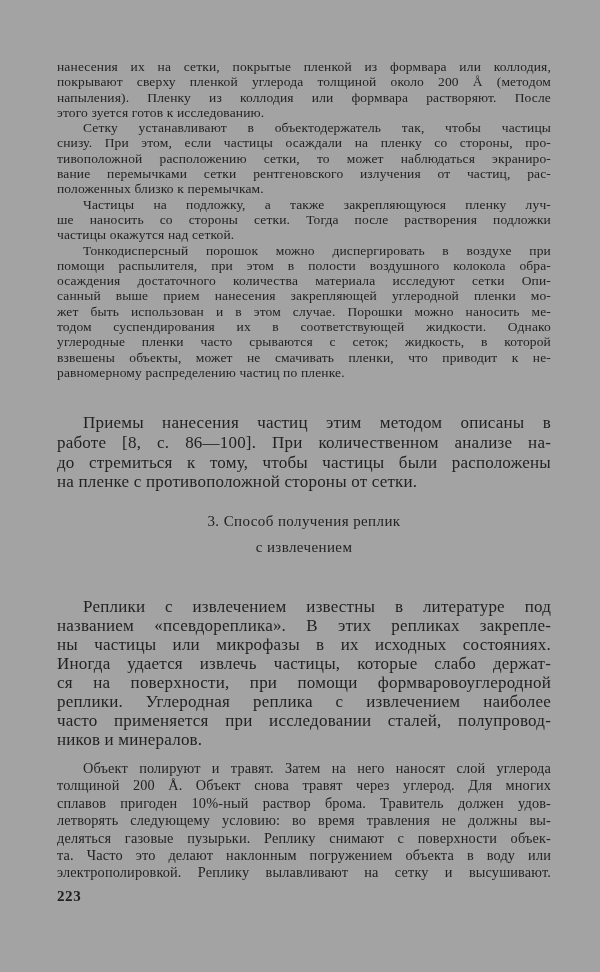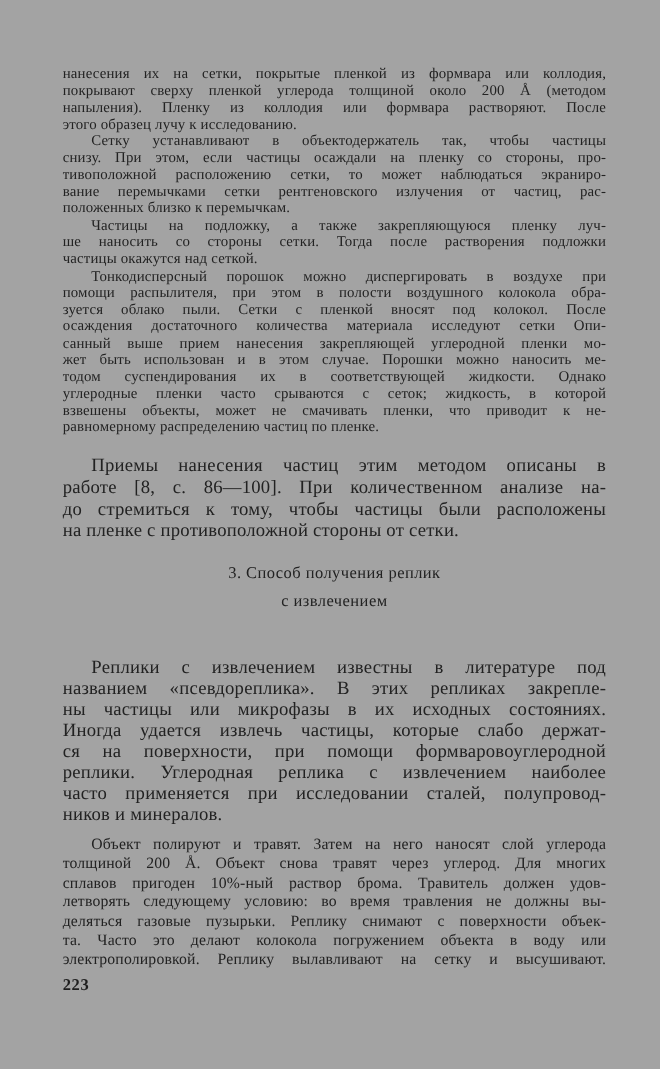--- a/index.html
+++ b/index.html
@@ -87,32 +87,31 @@
 </style>
 </head>
 <body>
 
 <div class="page">
 
   <div class="col block-top">
       <div class="line">нанесения их на сетки, покрытые пленкой из формвара или коллодия,</div>
       <div class="line">покрывают сверху пленкой углерода толщиной около 200 Å (методом</div>
       <div class="line">напыления). Пленку из коллодия или формвара растворяют. После</div>
-      <div class="line end">этого образец лучу к исследованию.</div>
+      <div class="line end">этого зуется готов к исследованию.</div>
       <div class="line indent">Сетку устанавливают в объектодержатель так, чтобы частицы</div>
       <div class="line">снизу. При этом, если частицы осаждали на пленку со стороны, про-</div>
       <div class="line">тивоположной расположению сетки, то может наблюдаться экраниро-</div>
       <div class="line">вание перемычками сетки рентгеновского излучения от частиц, рас-</div>
       <div class="line end">положенных близко к перемычкам.</div>
       <div class="line indent">Частицы на подложку, а также закрепляющуюся пленку луч-</div>
       <div class="line">ше наносить со стороны сетки. Тогда после растворения подложки</div>
       <div class="line end">частицы окажутся над сеткой.</div>
       <div class="line indent">Тонкодисперсный порошок можно диспергировать в воздухе при</div>
       <div class="line">помощи распылителя, при этом в полости воздушного колокола обра-</div>
-      <div class="line">зуется облако пыли. Сетки с пленкой вносят под колокол. После</div>
       <div class="line">осаждения достаточного количества материала исследуют сетки Опи-</div>
       <div class="line">санный выше прием нанесения закрепляющей углеродной пленки мо-</div>
       <div class="line">жет быть использован и в этом случае. Порошки можно наносить ме-</div>
       <div class="line">тодом суспендирования их в соответствующей жидкости. Однако</div>
       <div class="line">углеродные пленки часто срываются с сеток; жидкость, в которой</div>
       <div class="line">взвешены объекты, может не смачивать пленки, что приводит к не-</div>
       <div class="line end">равномерному распределению частиц по пленке.</div>
     </div>
 
   <div class="col block-emphasis">
@@ -137,19 +136,19 @@
       <div class="line">часто применяется при исследовании сталей, полупровод-</div>
       <div class="line end">ников и минералов.</div>
     </div>
 
   <div class="col block-procedure">
       <div class="line indent">Объект полируют и травят. Затем на него наносят слой углерода</div>
       <div class="line">толщиной 200 Å. Объект снова травят через углерод. Для многих</div>
       <div class="line">сплавов пригоден 10%-ный раствор брома. Травитель должен удов-</div>
       <div class="line">летворять следующему условию: во время травления не должны вы-</div>
       <div class="line">деляться газовые пузырьки. Реплику снимают с поверхности объек-</div>
-      <div class="line">та. Часто это делают колокола погружением объекта в воду или</div>
+      <div class="line">та. Часто это делают наклонным погружением объекта в воду или</div>
       <div class="line">электрополировкой. Реплику вылавливают на сетку и высушивают.</div>
     </div>
 
   <div class="page-number">223</div>
 
 </div>
 
 </body></html>

